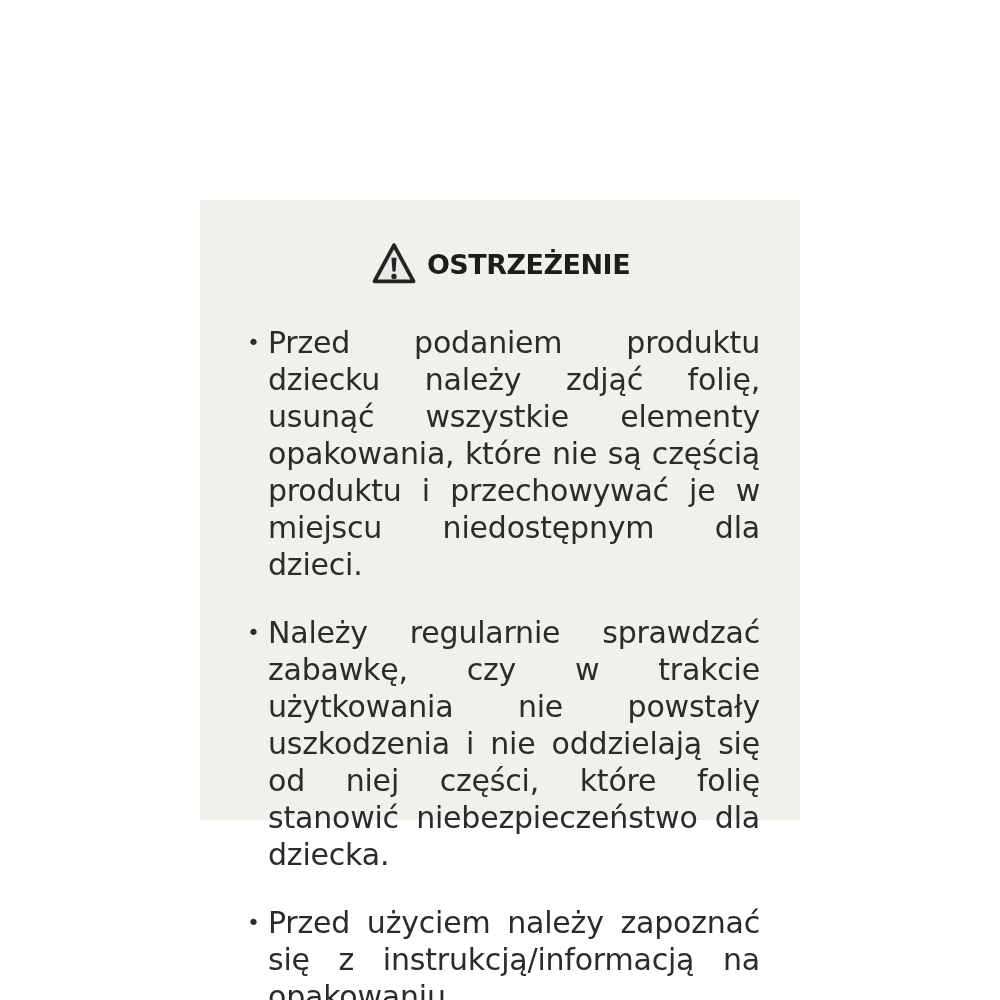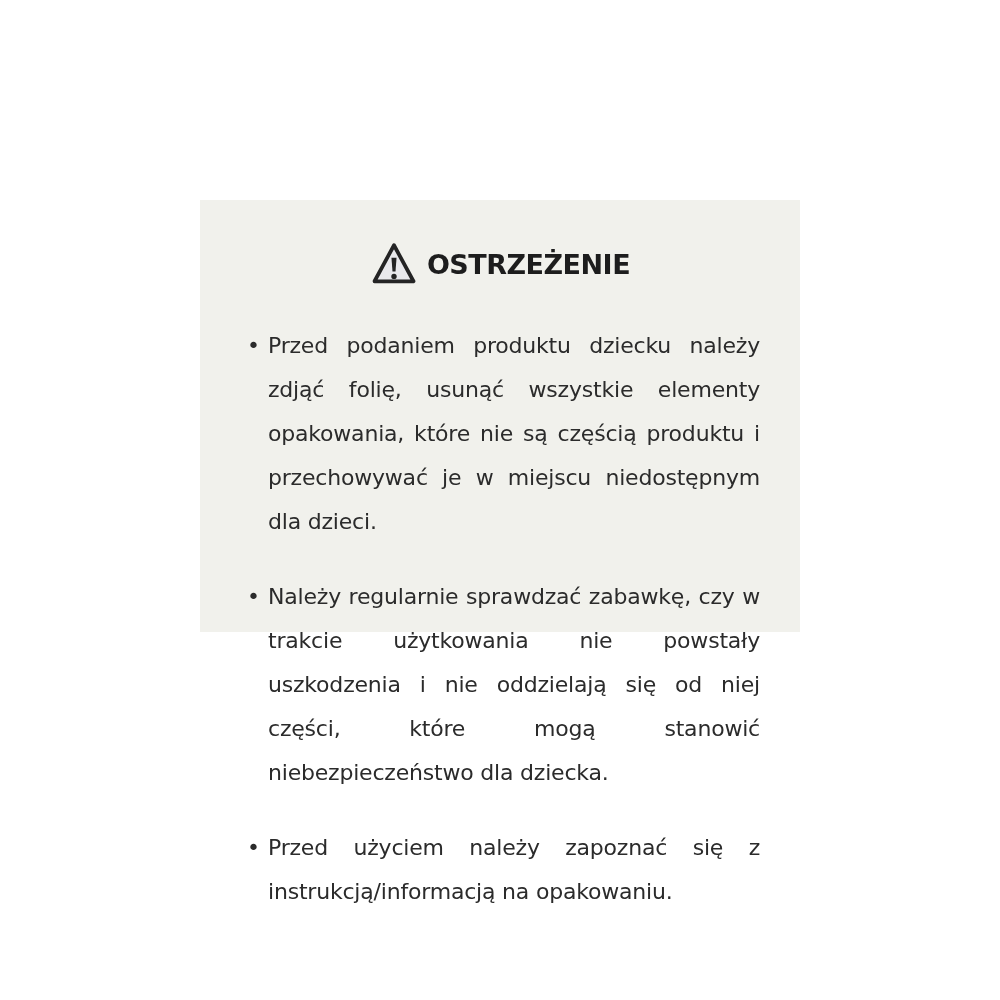--- a/index.html
+++ b/index.html
@@ -13,21 +13,21 @@
     width: 1000px;
     height: 1000px;
     background: #ffffff;
     overflow: hidden;
   }
   .panel {
     position: absolute;
     left: 200px;
     top: 200px;
     width: 600px;
-    height: 432px;
+    height: 620px;
     background: #f1f1ec;
     box-sizing: border-box;
     padding: 38px 40px 0 40px;
   }
   .header {
     display: flex;
     align-items: center;
     justify-content: center;
     gap: 9px;
     margin-bottom: 34px;
@@ -45,22 +45,22 @@
     letter-spacing: -0.5px;
     white-space: nowrap;
   }
   ul.bullets {
     margin: 0;
     padding: 0 0 0 28px;
     list-style: none;
   }
   ul.bullets li {
     position: relative;
-    font-size: 22px;
-    line-height: 44px;
+    font-size: 30px;
+    line-height: 37px;
     color: #2b2b2b;
     text-align: justify;
     margin-bottom: 31px;
     letter-spacing: -0.2px;
   }
   ul.bullets li:last-child {
     margin-bottom: 12px;
   }
   ul.bullets li::before {
     content: "\2022";
@@ -81,18 +81,18 @@
       <svg class="warn-icon" viewBox="0 0 64 66" xmlns="http://www.w3.org/2000/svg" aria-hidden="true">
         <path d="M32 8 L58 56 L6 56 Z" fill="#e9e9ec" stroke="#242424" stroke-width="5" stroke-linejoin="round"></path>
         <path d="M28.6 24.5 h6.8 l-1.4 18.5 h-4 z" fill="#242424"></path>
         <circle cx="32" cy="49.5" r="3.6" fill="#242424"></circle>
       </svg>
       <span class="title">OSTRZEŻENIE</span>
     </div>
 
     <ul class="bullets">
       <li>Przed podaniem produktu dziecku należy zdjąć folię, usunąć wszystkie elementy opakowania, które nie są częścią produktu i przechowywać je w miejscu niedostępnym dla dzieci.</li>
-      <li>Należy regularnie sprawdzać zabawkę, czy w trakcie użytkowania nie powstały uszkodzenia i nie oddzielają się od niej części, które mogą stanowić niebezpieczeństwo dla dziecka.</li>
+      <li>Należy regularnie sprawdzać zabawkę, czy w trakcie użytkowania nie powstały uszkodzenia i nie oddzielają się od niej części, które folię stanowić niebezpieczeństwo dla dziecka.</li>
       <li>Przed użyciem należy zapoznać się z instrukcją/informacją na opakowaniu.</li>
     </ul>
 
   </div>
 </div>
 
 </body></html>

